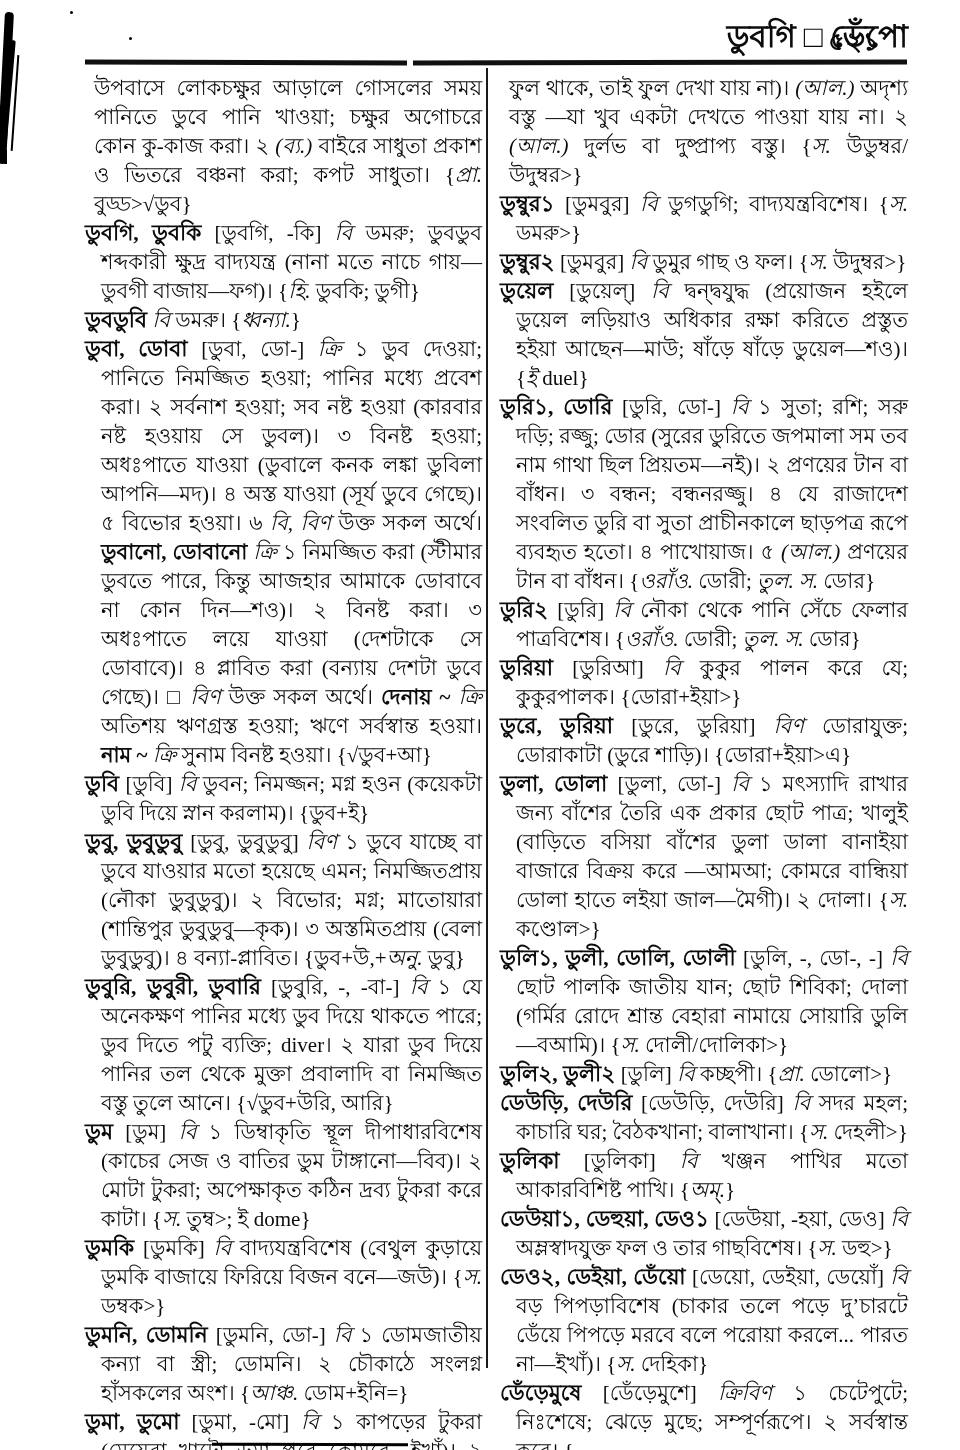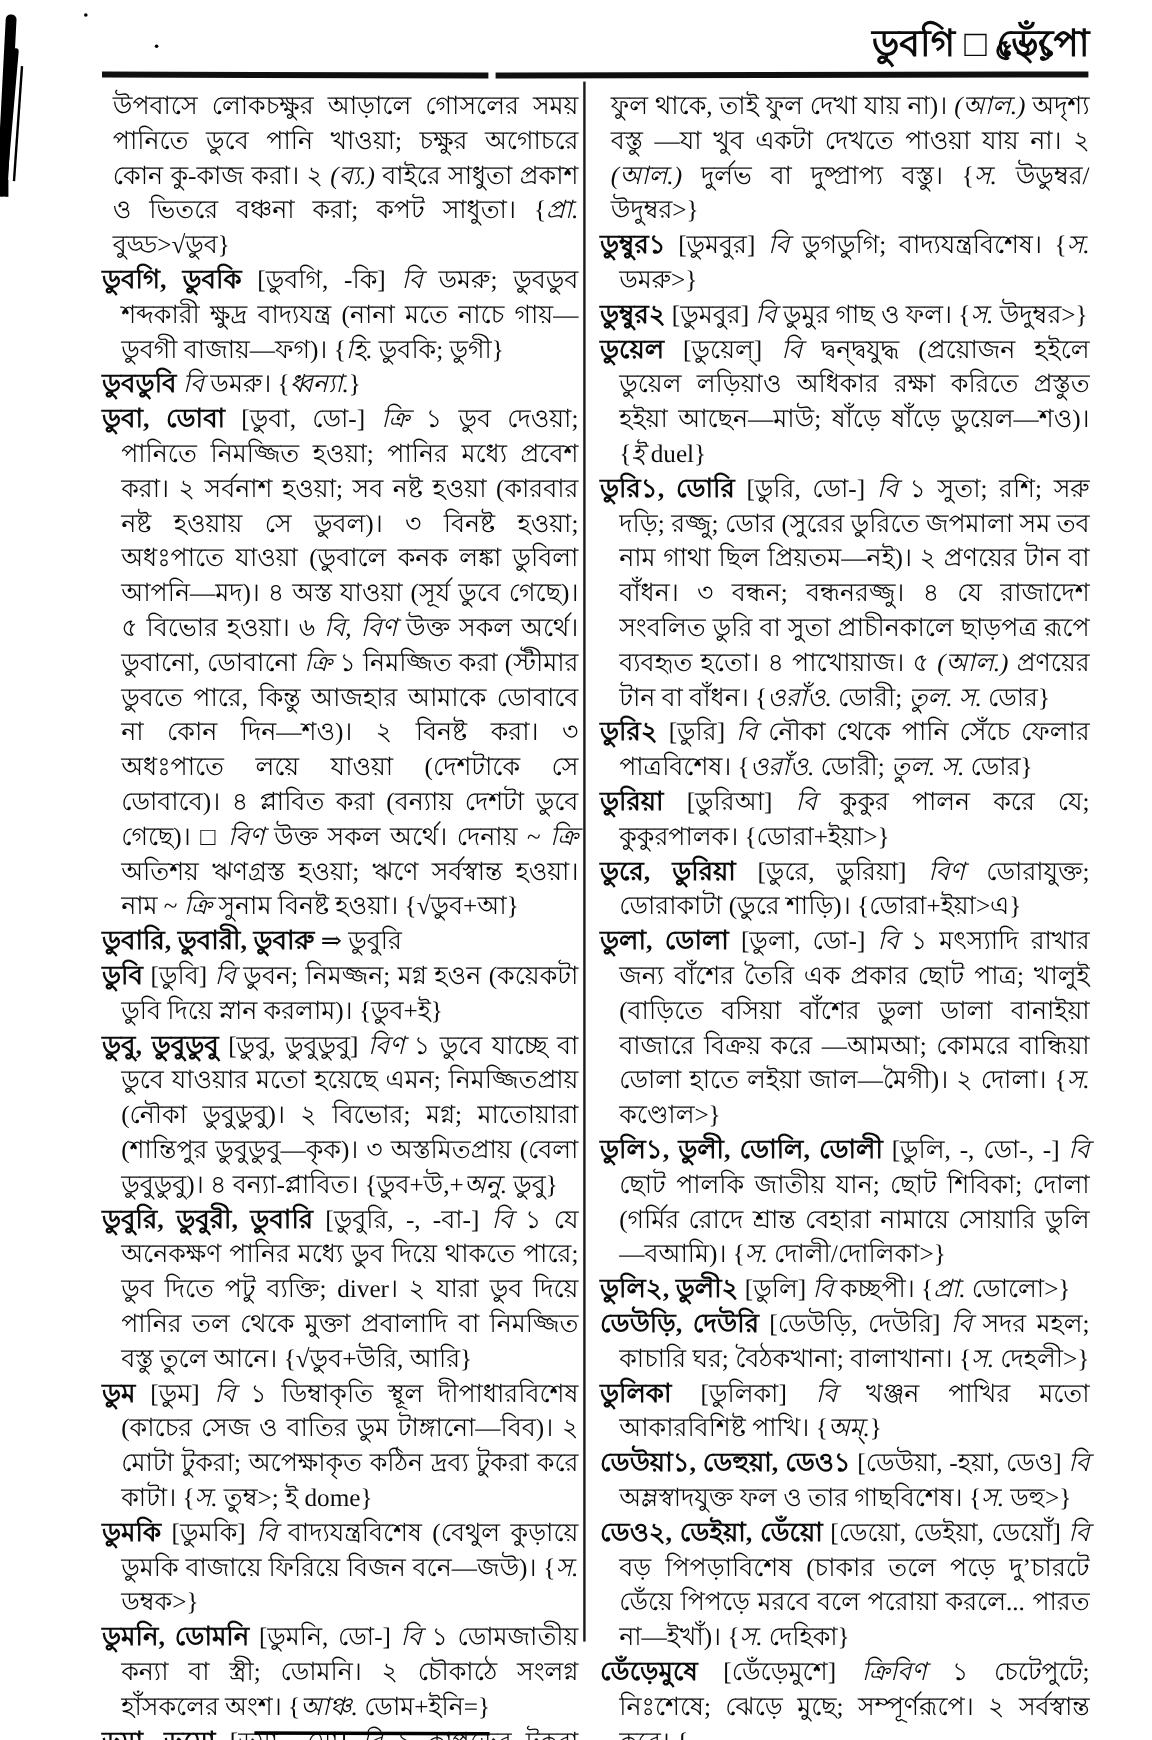--- a/index.html
+++ b/index.html
@@ -33,21 +33,21 @@
   .col{
     position:absolute;top:74px;
     font-size:21px;line-height:29px;
     text-align:justify;
   }
   #col-left{left:85px;width:397px;}
   #col-right{left:500px;width:408px;}
   p.entry{margin:0;padding-left:16px;text-indent:-16px;}
   p.entry.cont{padding-left:9px;text-indent:0;}
   .hw{font-weight:bold;font-size:1.03em;}
-  .bold{font-weight:normal;}
+  .bold{font-weight:bold;}
   .ital{font-style:italic;}
   
   .artifact{position:absolute;background:#000;}
   .art-spine1{left:1px;top:12px;width:9px;height:152px;transform:rotate(3deg);border-radius:4px;}
   .art-spine2{left:6px;top:40px;width:5px;height:110px;transform:rotate(5deg);border-radius:3px;}
   .art-spine3{left:14px;top:55px;width:2px;height:96px;transform:rotate(4deg);}
   .art-spine4{left:4px;top:150px;width:3px;height:14px;}
   .art-bottom{left:212px;top:1443px;width:196px;height:3px;transform:rotate(0.2deg);}
   .art-dot1{left:70px;top:11px;width:3px;height:3px;border-radius:50%;}
   .art-dot2{left:129px;top:37px;width:3px;height:3px;border-radius:50%;}
@@ -62,21 +62,20 @@
 
   <div class="rule rule-left"></div>
   <div class="rule rule-right"></div>
   <div class="divider"></div>
 
   <section id="col-left" class="col">
       <p class="entry cont"><span>উপবাসে লোকচক্ষুর আড়ালে গোসলের সময় পানিতে ডুবে পানি খাওয়া; চক্ষুর অগোচরে কোন কু-কাজ করা। ২ </span><span class="ital">(ব্য.)</span><span> বাইরে সাধুতা প্রকাশ ও ভিতরে বঞ্চনা করা; কপট সাধুতা। {</span><span class="ital">প্রা.</span><span> বুড্ড&gt;√ডুব}</span></p>
       <p class="entry"><span class="hw">ডুবগি, ডুবকি</span><span> [ডুবগি, -কি] </span><span class="ital">বি</span><span> ডমরু; ডুবডুব শব্দকারী ক্ষুদ্র বাদ্যযন্ত্র (নানা মতে নাচে গায়—ডুবগী বাজায়—ফগ)। {</span><span class="ital">হি.</span><span> ডুবকি; ডুগী}</span></p>
       <p class="entry"><span class="hw">ডুবডুবি</span><span> </span><span class="ital">বি</span><span> ডমরু। {</span><span class="ital">ধ্বন্যা.</span><span>}</span></p>
       <p class="entry"><span class="hw">ডুবা, ডোবা</span><span> [ডুবা, ডো-] </span><span class="ital">ক্রি</span><span> ১ ডুব দেওয়া; পানিতে নিমজ্জিত হওয়া; পানির মধ্যে প্রবেশ করা। ২ সর্বনাশ হওয়া; সব নষ্ট হওয়া (কারবার নষ্ট হওয়ায় সে ডুবল)। ৩ বিনষ্ট হওয়া; অধঃপাতে যাওয়া (ডুবালে কনক লঙ্কা ডুবিলা আপনি—মদ)। ৪ অস্ত যাওয়া (সূর্য ডুবে গেছে)। ৫ বিভোর হওয়া। ৬ </span><span class="ital">বি, বিণ</span><span> উক্ত সকল অর্থে। </span><span class="bold">ডুবানো, ডোবানো</span><span> </span><span class="ital">ক্রি</span><span> ১ নিমজ্জিত করা (স্টীমার ডুবতে পারে, কিন্তু আজহার আমাকে ডোবাবে না কোন দিন—শও)। ২ বিনষ্ট করা। ৩ অধঃপাতে লয়ে যাওয়া (দেশটাকে সে ডোবাবে)। ৪ প্লাবিত করা (বন্যায় দেশটা ডুবে গেছে)। □ </span><span class="ital">বিণ</span><span> উক্ত সকল অর্থে। </span><span class="bold">দেনায় ~</span><span> </span><span class="ital">ক্রি</span><span> অতিশয় ঋণগ্রস্ত হওয়া; ঋণে সর্বস্বান্ত হওয়া। </span><span class="bold">নাম ~</span><span> </span><span class="ital">ক্রি</span><span> সুনাম বিনষ্ট হওয়া। {√ডুব+আ}</span></p>
-      <p class="entry"><span class="hw">ডুবারি, ডুবারী, ডুবারু</span><span> ⇒ ডুবুরি</span></p>
       <p class="entry"><span class="hw">ডুবি</span><span> [ডুবি] </span><span class="ital">বি</span><span> ডুবন; নিমজ্জন; মগ্ন হওন (কয়েকটা ডুবি দিয়ে স্নান করলাম)। {ডুব+ই}</span></p>
       <p class="entry"><span class="hw">ডুবু, ডুবুডুবু</span><span> [ডুবু, ডুবুডুবু] </span><span class="ital">বিণ</span><span> ১ ডুবে যাচ্ছে বা ডুবে যাওয়ার মতো হয়েছে এমন; নিমজ্জিতপ্রায় (নৌকা ডুবুডুবু)। ২ বিভোর; মগ্ন; মাতোয়ারা (শান্তিপুর ডুবুডুবু—কৃক)। ৩ অস্তমিতপ্রায় (বেলা ডুবুডুবু)। ৪ বন্যা-প্লাবিত। {ডুব+উ,+</span><span class="ital">অনু.</span><span> ডুবু}</span></p>
       <p class="entry"><span class="hw">ডুবুরি, ডুবুরী, ডুবারি</span><span> [ডুবুরি, -, -বা-] </span><span class="ital">বি</span><span> ১ যে অনেকক্ষণ পানির মধ্যে ডুব দিয়ে থাকতে পারে; ডুব দিতে পটু ব্যক্তি; diver। ২ যারা ডুব দিয়ে পানির তল থেকে মুক্তা প্রবালাদি বা নিমজ্জিত বস্তু তুলে আনে। {√ডুব+উরি, আরি}</span></p>
       <p class="entry"><span class="hw">ডুম</span><span> [ডুম] </span><span class="ital">বি</span><span> ১ ডিম্বাকৃতি স্থূল দীপাধারবিশেষ (কাচের সেজ ও বাতির ডুম টাঙ্গানো—বিব)। ২ মোটা টুকরা; অপেক্ষাকৃত কঠিন দ্রব্য টুকরা করে কাটা। {</span><span class="ital">স.</span><span> তুম্ব&gt;; ই dome}</span></p>
       <p class="entry"><span class="hw">ডুমকি</span><span> [ডুমকি] </span><span class="ital">বি</span><span> বাদ্যযন্ত্রবিশেষ (বেথুল কুড়ায়ে ডুমকি বাজায়ে ফিরিয়ে বিজন বনে—জউ)। {</span><span class="ital">স.</span><span> ডম্বক&gt;}</span></p>
       <p class="entry"><span class="hw">ডুমনি, ডোমনি</span><span> [ডুমনি, ডো-] </span><span class="ital">বি</span><span> ১ ডোমজাতীয় কন্যা বা স্ত্রী; ডোমনি। ২ চৌকাঠে সংলগ্ন হাঁসকলের অংশ। {</span><span class="ital">আঞ্চ.</span><span> ডোম+ইনি=}</span></p>
       <p class="entry"><span class="hw">ডুমা, ডুমো</span><span> [ডুমা, -মো] </span><span class="ital">বি</span><span> ১ কাপড়ের টুকরা (মেয়েরা খাটো ডুমা পরে কোমরে—ইখাঁ)। ২ খণ্ড; টুকরা। □ </span></p>
     </section>
   <section id="col-right" class="col">
       <p class="entry cont"><span>ফুল থাকে, তাই ফুল দেখা যায় না)। </span><span class="ital">(আল.)</span><span> অদৃশ্য বস্তু —যা খুব একটা দেখতে পাওয়া যায় না। ২ </span><span class="ital">(আল.)</span><span> দুর্লভ বা দুষ্প্রাপ্য বস্তু। {</span><span class="ital">স.</span><span> উডুম্বর/উদুম্বর&gt;}</span></p>

